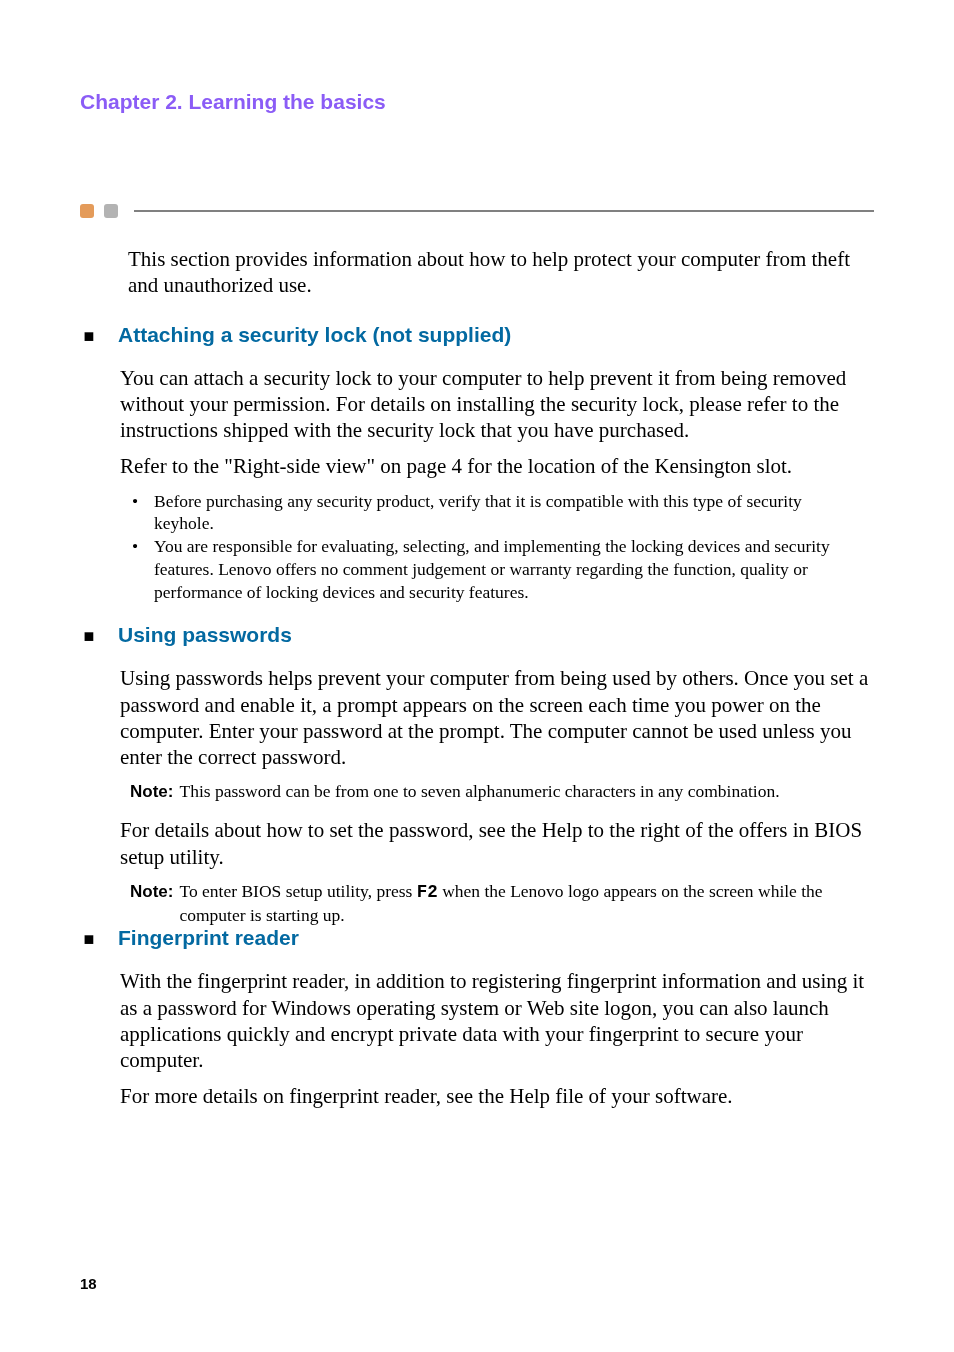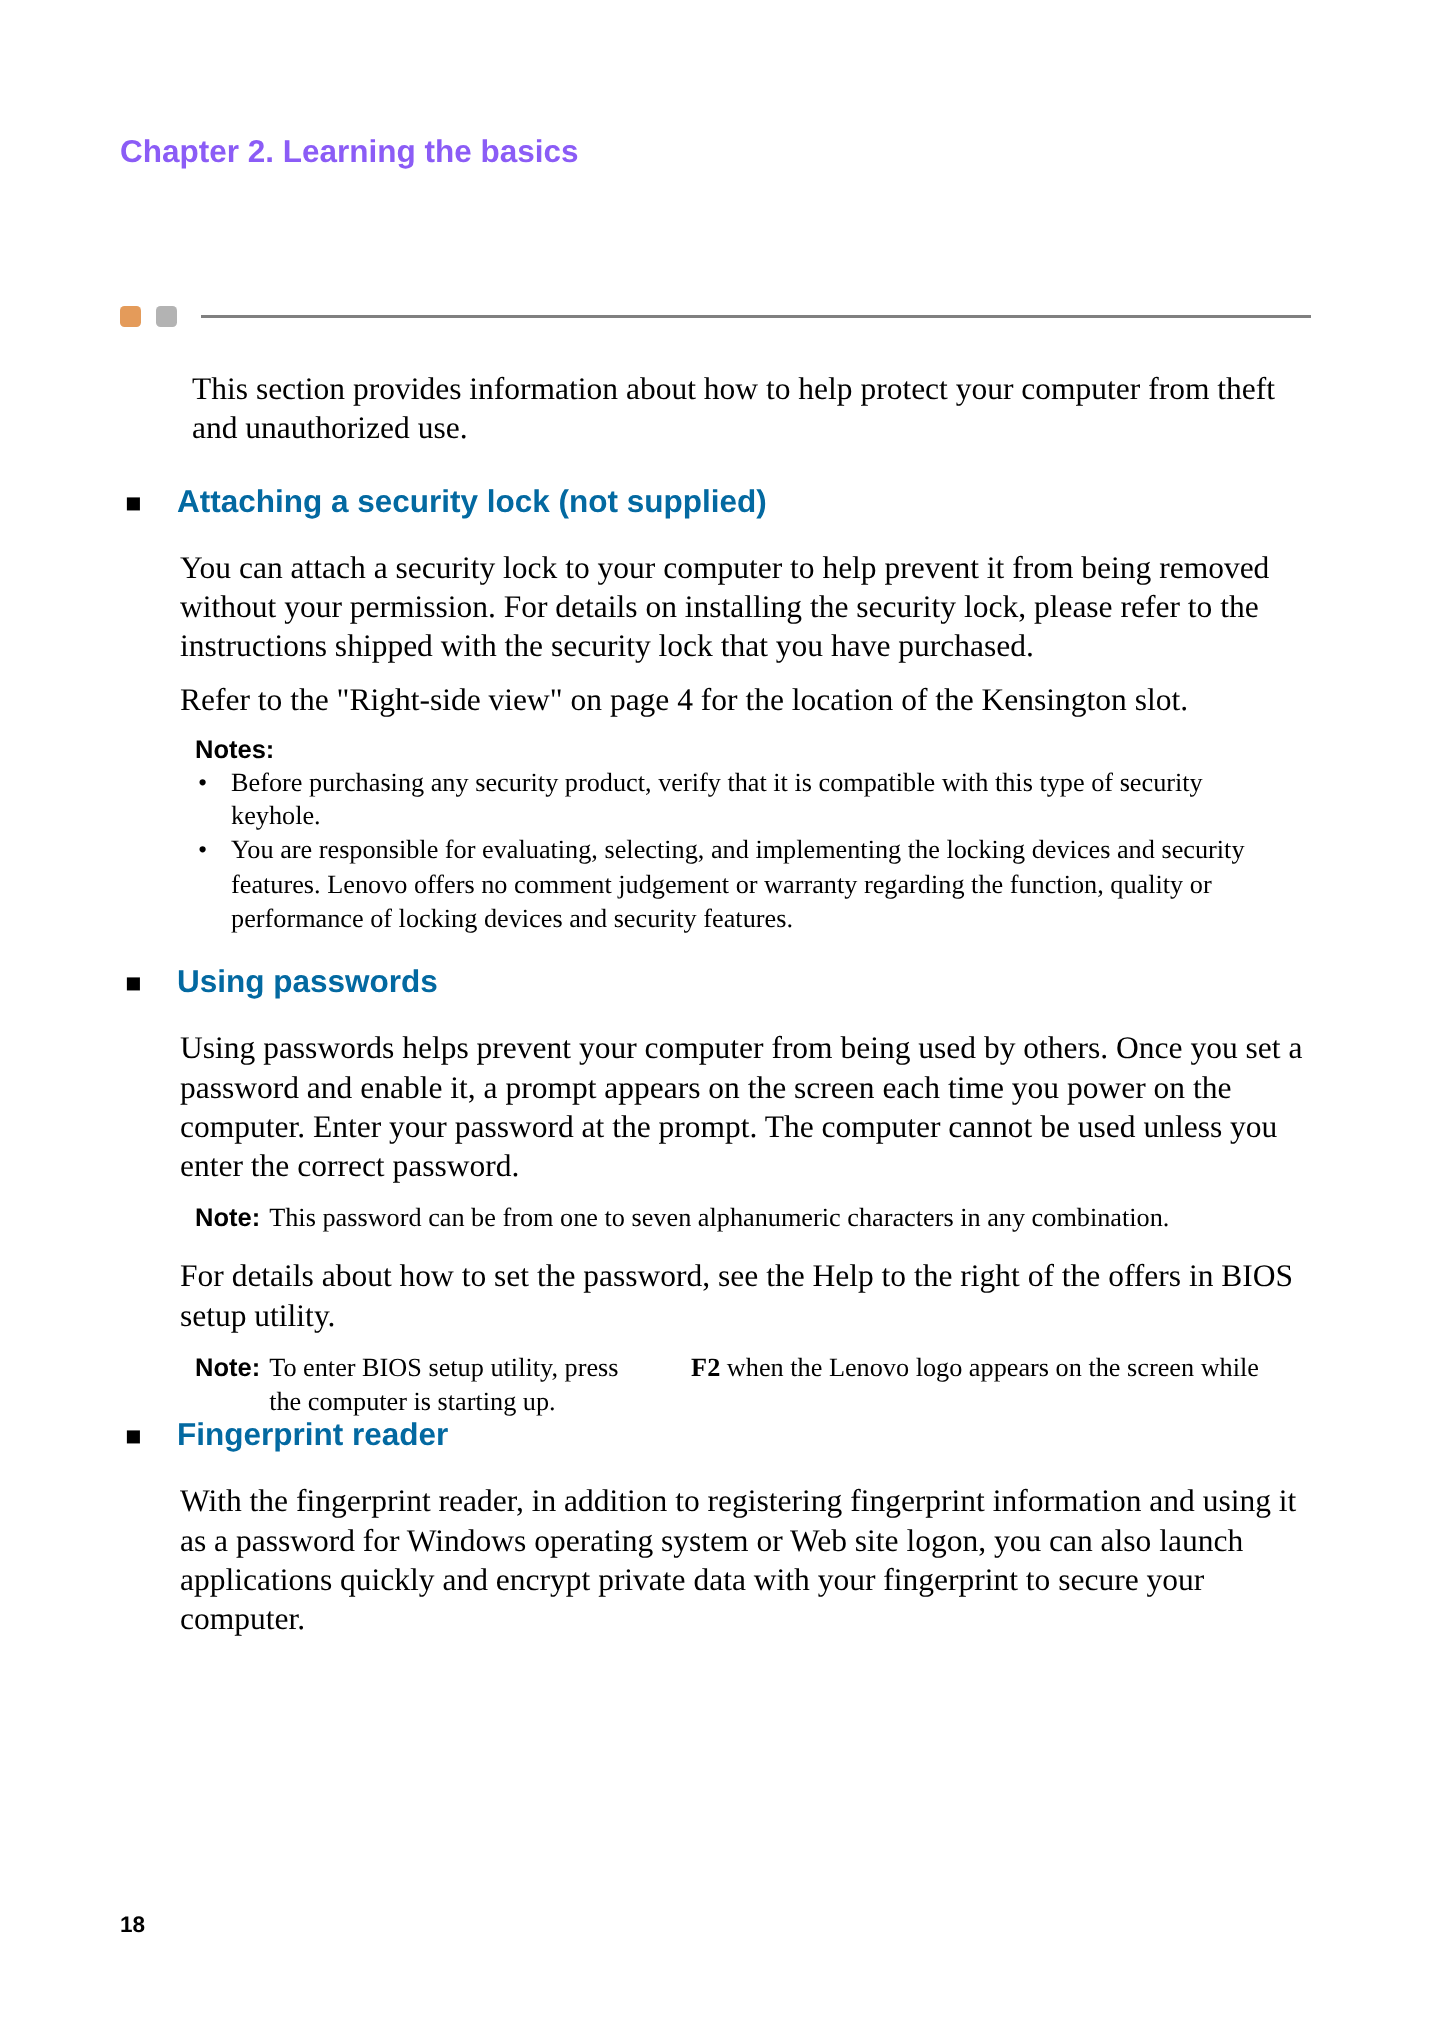--- a/index.html
+++ b/index.html
@@ -124,23 +124,22 @@
   .note-inline .note-text-inline { flex: 1; }
   .note-indent {
     margin-left: 102px;
     margin-right: 20px;
     font-size: 17.5px;
     line-height: 1.3;
     margin-top: -14px;
     margin-bottom: 14px;
   }
   .kbd {
-    font-family: Liberation Serif, serif;
-    font-weight: bold;
-    margin-left: 44px;
+    font-family: Liberation Mono, monospace;
+    font-weight: bold;
   }
   .page-number {
     position: absolute;
     bottom: 60px;
     left: 80px;
     font-family: Arial, Helvetica, sans-serif;
     font-weight: bold;
     font-size: 15px;
   }
 </style>
@@ -160,21 +159,20 @@
   <div class="intro">This section provides information about how to help protect your computer from theft and unauthorized use.</div>
 
   <div class="sub-row">
     <span class="sub-bullet">■</span>
     <span class="sub-title">Attaching a security lock (not supplied)</span>
   </div>
   <div class="body">You can attach a security lock to your computer to help prevent it from being removed without your permission. For details on installing the security lock, please refer to the instructions shipped with the security lock that you have purchased.</div>
   <div class="body">Refer to the "Right-side view" on page 4 for the location of the Kensington slot.</div>
 
   <div class="notes-block">
-    <div class="notes-label">Notes:</div>
     <div class="note-item">
       <span class="note-bullet">•</span>
       <span class="note-text">Before purchasing any security product, verify that it is compatible with this type of security keyhole.</span>
     </div>
     <div class="note-item">
       <span class="note-bullet">•</span>
       <span class="note-text">You are responsible for evaluating, selecting, and implementing the locking devices and security features. Lenovo offers no comment judgement or warranty regarding the function, quality or performance of locking devices and security features.</span>
     </div>
   </div>
 
@@ -197,16 +195,17 @@
       <span>To enter BIOS setup utility, press </span><span class="kbd">F2</span><span> when the Lenovo logo appears on the screen while the computer is starting up.</span>
     </span>
   </div>
   <div class="note-indent"></div>
 
   <div class="sub-row">
     <span class="sub-bullet">■</span>
     <span class="sub-title">Fingerprint reader</span>
   </div>
   <div class="body">With the fingerprint reader, in addition to registering fingerprint information and using it as a password for Windows operating system or Web site logon, you can also launch applications quickly and encrypt private data with your fingerprint to secure your computer.</div>
+  <div class="body">For more details on fingerprint reader, see the Help file of your software.</div>
 
 </div>
 
 <div class="page-number">18</div>
 
 </body></html>

